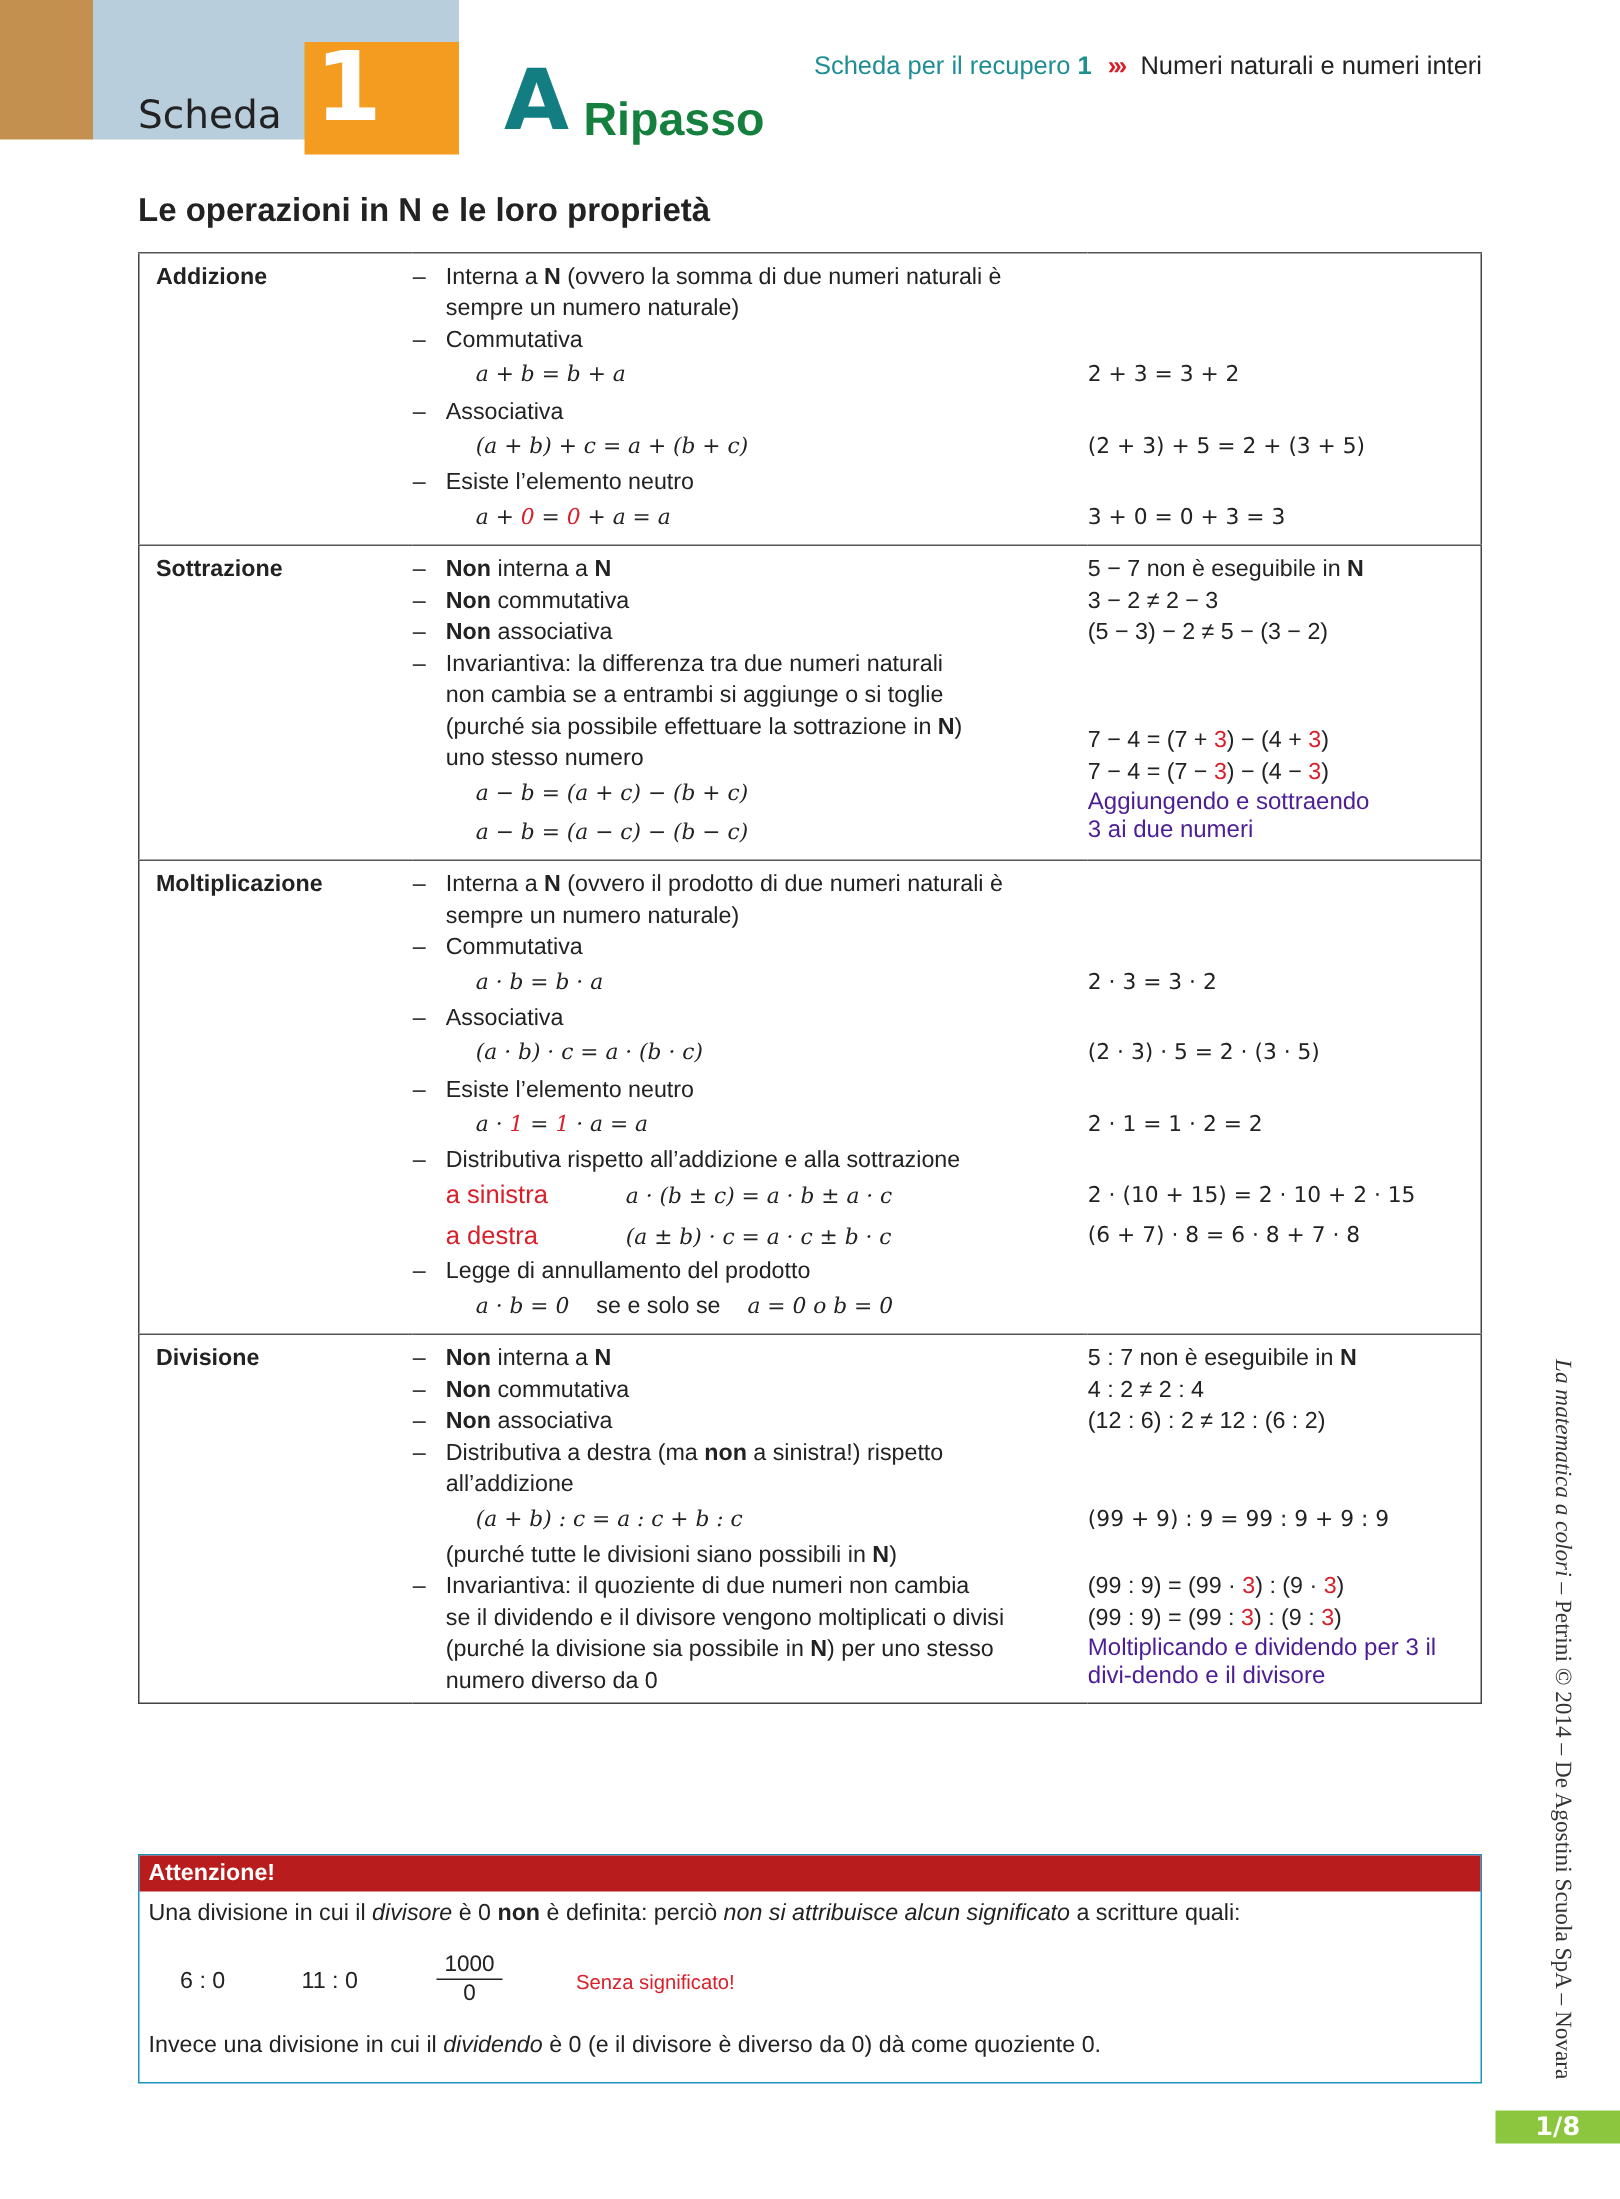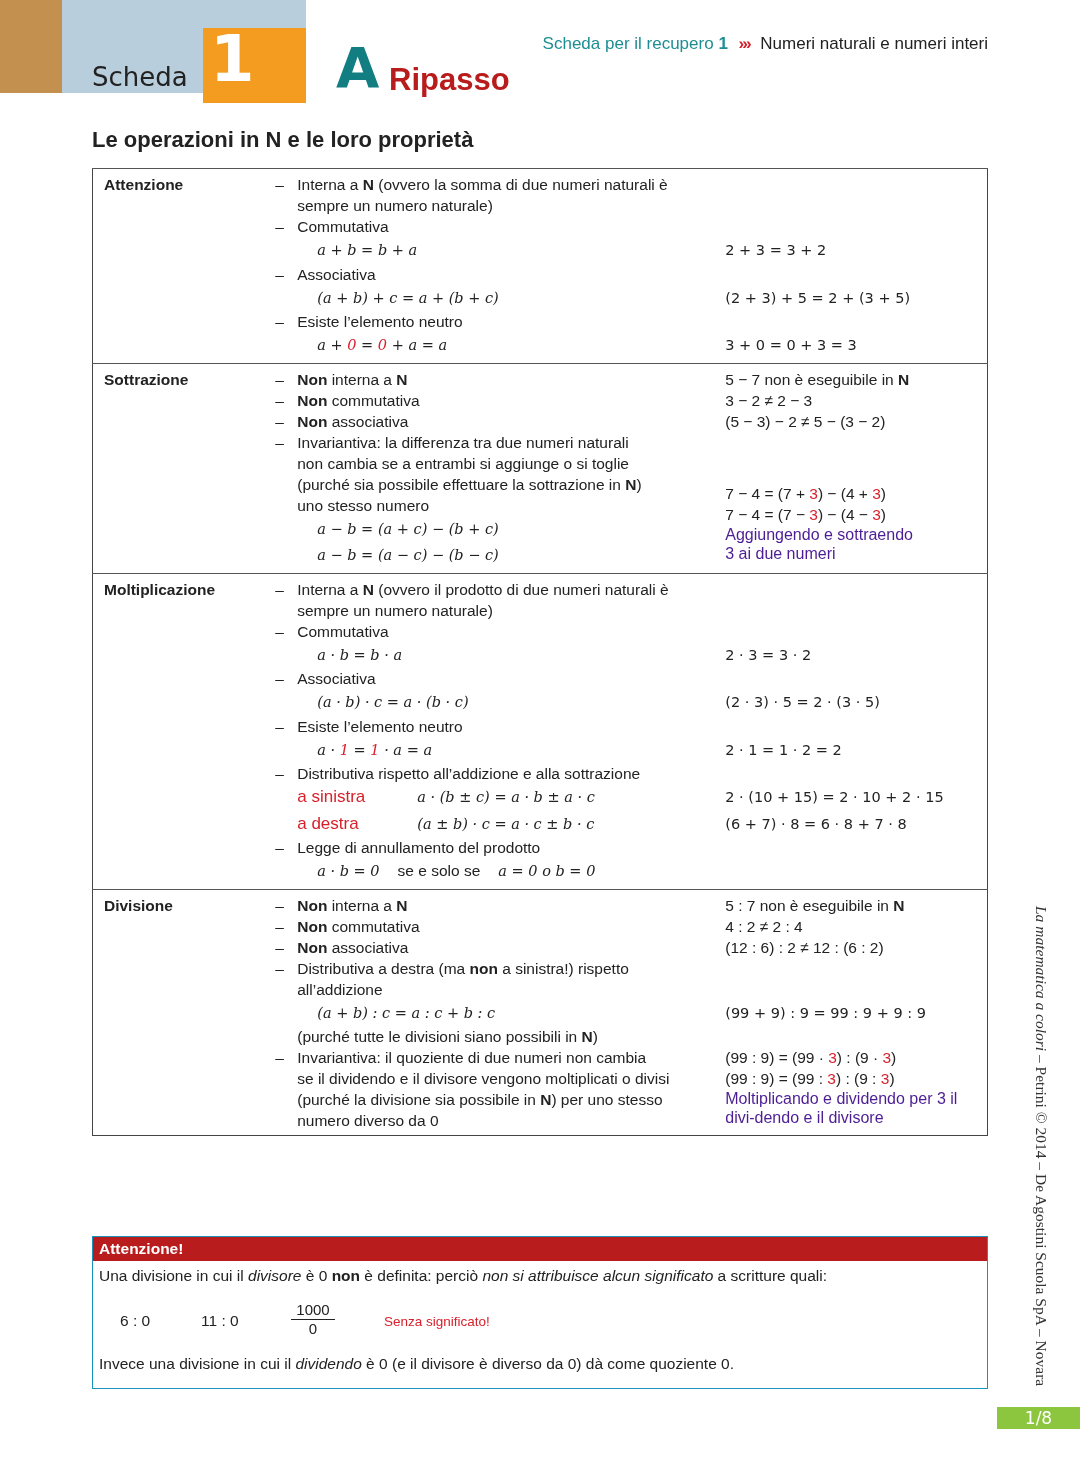--- a/index.html
+++ b/index.html
@@ -8,21 +8,21 @@
     background: #ffffff; color: #222;
     font-family: "Liberation Sans", sans-serif;
   }
   .abs { position: absolute; }
   .hdr-brown { left: 0; top: 0; width: 62px; height: 93px; background: #c4904f; }
   .hdr-blue { left: 62px; top: 0; width: 244px; height: 93px; background: #b9cedc; }
   .hdr-scheda { left: 92px; top: 62px; font-size: 26px; color: #222; font-family: "DejaVu Sans", sans-serif; }
   .hdr-orange { left: 203px; top: 28px; width: 103px; height: 75px; background: #f39c1f; }
   .hdr-num { left: 210px; top: 22px; font-size: 64px; font-weight: bold; color: #fff; font-family: "DejaVu Sans", sans-serif; }
   .hdr-A { left: 336px; top: 40px; font-size: 56px; font-weight: bold; color: #137e82; font-family: "DejaVu Sans", sans-serif; line-height: 1; }
-  .hdr-ripasso { left: 389px; top: 64px; font-size: 31px; font-weight: bold; color: #b91c1c; line-height: 1; }
+  .hdr-ripasso { left: 389px; top: 64px; font-size: 31px; font-weight: bold; color: #15803d; line-height: 1; }
   .hdr-crumb { right: 92px; top: 34px; font-size: 17px; font-family: Liberation Sans, sans-serif; white-space: nowrap; }
   .crumb-series { color: #1e8e93; }
   .crumb-num { color: #1e8e93; font-weight: bold; }
   .crumb-arrows { color: #d8202b; font-weight: bold; letter-spacing: -2px; margin: 0 6px; }
   .crumb-topic { color: #222; }
   .title { left: 92px; top: 127px; font-size: 22px; font-weight: bold; color: #222; }
 
   table.props {
     position: absolute; left: 92px; top: 168px; width: 896px;
     border-collapse: collapse; border: 1.5px solid #444;
@@ -48,21 +48,21 @@
   .gap { display: inline-block; width: 18px; }
 
   .att { left: 92px; top: 1236px; width: 894px; height: 151px; border: 1.5px solid #1a93bd; }
   .att-hd { background: #b91c1c; color: #fff; font-weight: bold; font-size: 15.5px; padding: 3px 6px; height: 18px; }
   .att-p { position: absolute; left: 6px; font-size: 15.5px; white-space: nowrap; }
   .att-ex { position: absolute; font-size: 15.5px; }
   .frac { position: absolute; left: 198px; top: 64px; text-align: center; font-size: 15px; width: 44px; }
   .frac .num { border-bottom: 1.2px solid #222; padding-bottom: 1px; }
   .side { left: 1030px; top: 906px; width: 20px; height: 490px; }
   .side-txt { position: absolute; left: 0; top: 0; transform-origin: 0 0; transform: rotate(90deg) translate(0, -20px); white-space: nowrap; font-family: "Liberation Serif", serif; font-size: 15.5px; color: #333; width: 490px; }
-  .pg { left: 997px; top: 1407px; width: 83px; height: 22px; background: #8cc63e; color: #fff; font-weight: normal; font-size: 17px; text-align: center; line-height: 22px; font-family: "DejaVu Sans", sans-serif; }
+  .pg { left: 997px; top: 1407px; width: 83px; height: 22px; background: #8cc63e; color: #fff; font-weight: bold; font-size: 17px; text-align: center; line-height: 22px; font-family: "DejaVu Sans", sans-serif; }
 </style>
 </head>
 <body>
 
 <div class="abs hdr-brown"></div>
 <div class="abs hdr-blue"></div>
 <div class="abs hdr-scheda">Scheda</div>
 <div class="abs hdr-orange"></div>
 <div class="abs hdr-num">1</div>
 <div class="abs hdr-A">A</div>
@@ -73,21 +73,21 @@
   <span class="crumb-arrows">›››</span>
   <span class="crumb-topic">Numeri naturali e numeri interi</span>
 </div>
 
 <div class="abs title">Le operazioni in N e le loro proprietà</div>
 
 <table class="props">
   <tbody>
 
   <tr class="sec">
-    <td class="op">Attenzione</td>
+    <td class="op">Addizione</td>
     <td class="pr">
       <div class="line"><span class="dash">–</span><span>Interna a </span><b>N</b><span> (ovvero la somma di due numeri naturali è</span></div>
       <div class="line ind">sempre un numero naturale)</div>
       <div class="line"><span class="dash">–</span><span>Commutativa</span></div>
       <div class="formula">a + b = b + a</div>
       <div class="line"><span class="dash">–</span><span>Associativa</span></div>
       <div class="formula">(a + b) + c = a + (b + c)</div>
       <div class="line"><span class="dash">–</span><span>Esiste l’elemento neutro</span></div>
       <div class="formula"><span>a + </span><span class="red">0</span><span> = </span><span class="red">0</span><span> + a = a</span></div>
     </td>

